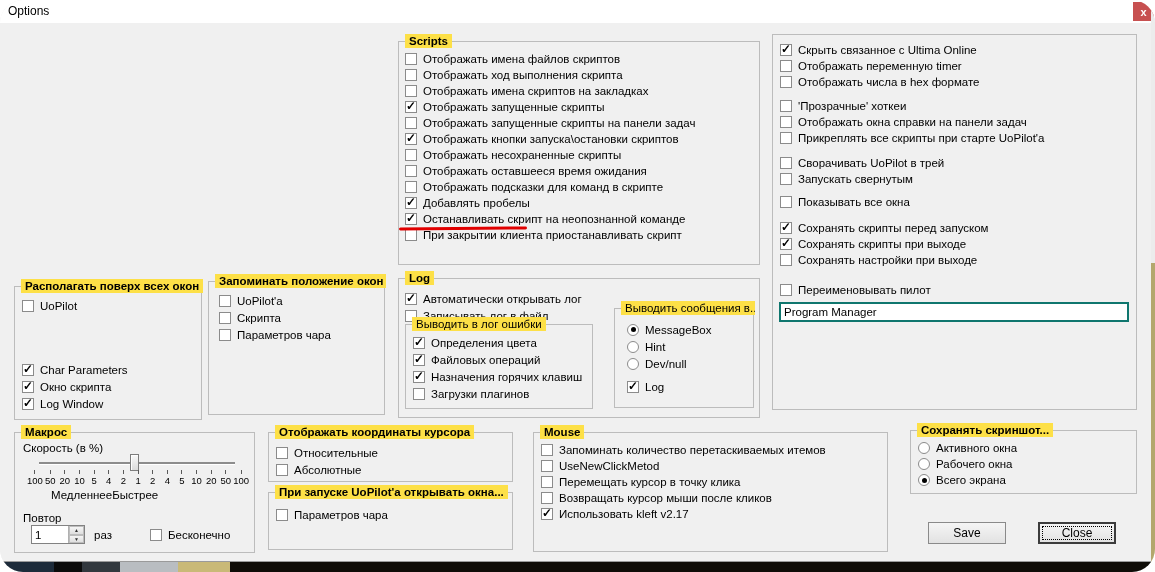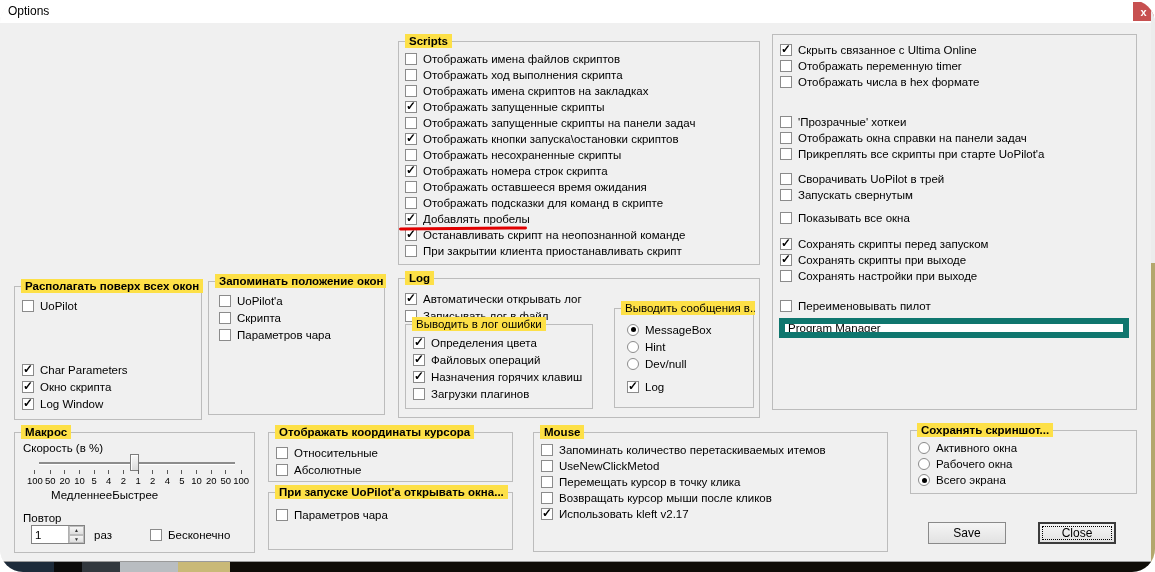--- a/index.html
+++ b/index.html
@@ -25,21 +25,21 @@
   .row17{height:17px;}
   .cb{flex:none;width:12px;height:12px;background:#fff;border:1px solid #8b8b8b;box-sizing:border-box;
       display:flex;align-items:center;justify-content:center;}
   .cb[data-checked="true"]::after{content:"✓";font-size:12px;font-weight:bold;line-height:1;margin-top:-2px;}
   .rb{flex:none;width:12px;height:12px;border-radius:50%;background:#fff;border:1px solid #8b8b8b;box-sizing:border-box;
       display:flex;align-items:center;justify-content:center;}
   .rb[data-checked="true"]::after{content:"";width:5px;height:5px;border-radius:50%;background:#000;}
   .lbl{line-height:14px;}
 
   .textbox{font-family:"Liberation Sans",sans-serif;font-size:11.5px;height:20px;box-sizing:border-box;
-           border:6px solid #0f766e;background:#fff;padding:0 3px;}
+           border:2px solid #0f766e;background:#fff;padding:0 3px;}
   .red-underline{position:absolute;left:399px;top:227px;width:128px;height:3px;background:#e10000;
                  border-radius:2px;transform:rotate(-0.5deg);}
 
   
   .abs{position:absolute;}
   .groove{position:absolute;left:24px;top:29px;width:196px;height:2px;background:#8c8c8c;box-shadow:0 1px 0 #fff;}
   .thumb{position:absolute;left:115px;top:21px;width:9px;height:17px;background:linear-gradient(#f9f9f9,#dcdcdc);
          border:1px solid #7d7d7d;box-sizing:border-box;box-shadow:inset 1px 1px 0 #fff;}
   .ticks{position:absolute;left:12px;top:37px;width:222px;display:flex;}
   .tc{flex:1;display:flex;flex-direction:column;align-items:center;font-size:9.5px;line-height:11px;}
@@ -93,24 +93,20 @@
         </div>
       <div class="row">
           <span class="cb" data-checked="true"></span>
           <span class="lbl">Отображать кнопки запуска\остановки скриптов</span>
         </div>
       <div class="row">
           <span class="cb" data-checked="false"></span>
           <span class="lbl">Отображать несохраненные скрипты</span>
         </div>
       <div class="row">
-          <span class="cb" data-checked="true"></span>
-          <span class="lbl">Отображать номера строк скрипта</span>
-        </div>
-      <div class="row">
           <span class="cb" data-checked="false"></span>
           <span class="lbl">Отображать оставшееся время ожидания</span>
         </div>
       <div class="row">
           <span class="cb" data-checked="false"></span>
           <span class="lbl">Отображать подсказки для команд в скрипте</span>
         </div>
       <div class="row">
           <span class="cb" data-checked="true"></span>
           <span class="lbl">Добавлять пробелы</span>
@@ -134,21 +130,21 @@
           <span class="lbl">Скрыть связанное с Ultima Online</span>
         </div>
       <div class="row">
           <span class="cb" data-checked="false"></span>
           <span class="lbl">Отображать переменную timer</span>
         </div>
       <div class="row">
           <span class="cb" data-checked="false"></span>
           <span class="lbl">Отображать числа в hex формате</span>
         </div>
-      <div class="row" style="margin-top:24px">
+      <div class="row" style="margin-top:8px">
           <span class="cb" data-checked="false"></span>
           <span class="lbl">'Прозрачные' хоткеи</span>
         </div>
       <div class="row">
           <span class="cb" data-checked="false"></span>
           <span class="lbl">Отображать окна справки на панели задач</span>
         </div>
       <div class="row">
           <span class="cb" data-checked="false"></span>
           <span class="lbl">Прикреплять все скрипты при старте UoPilot'а</span>

